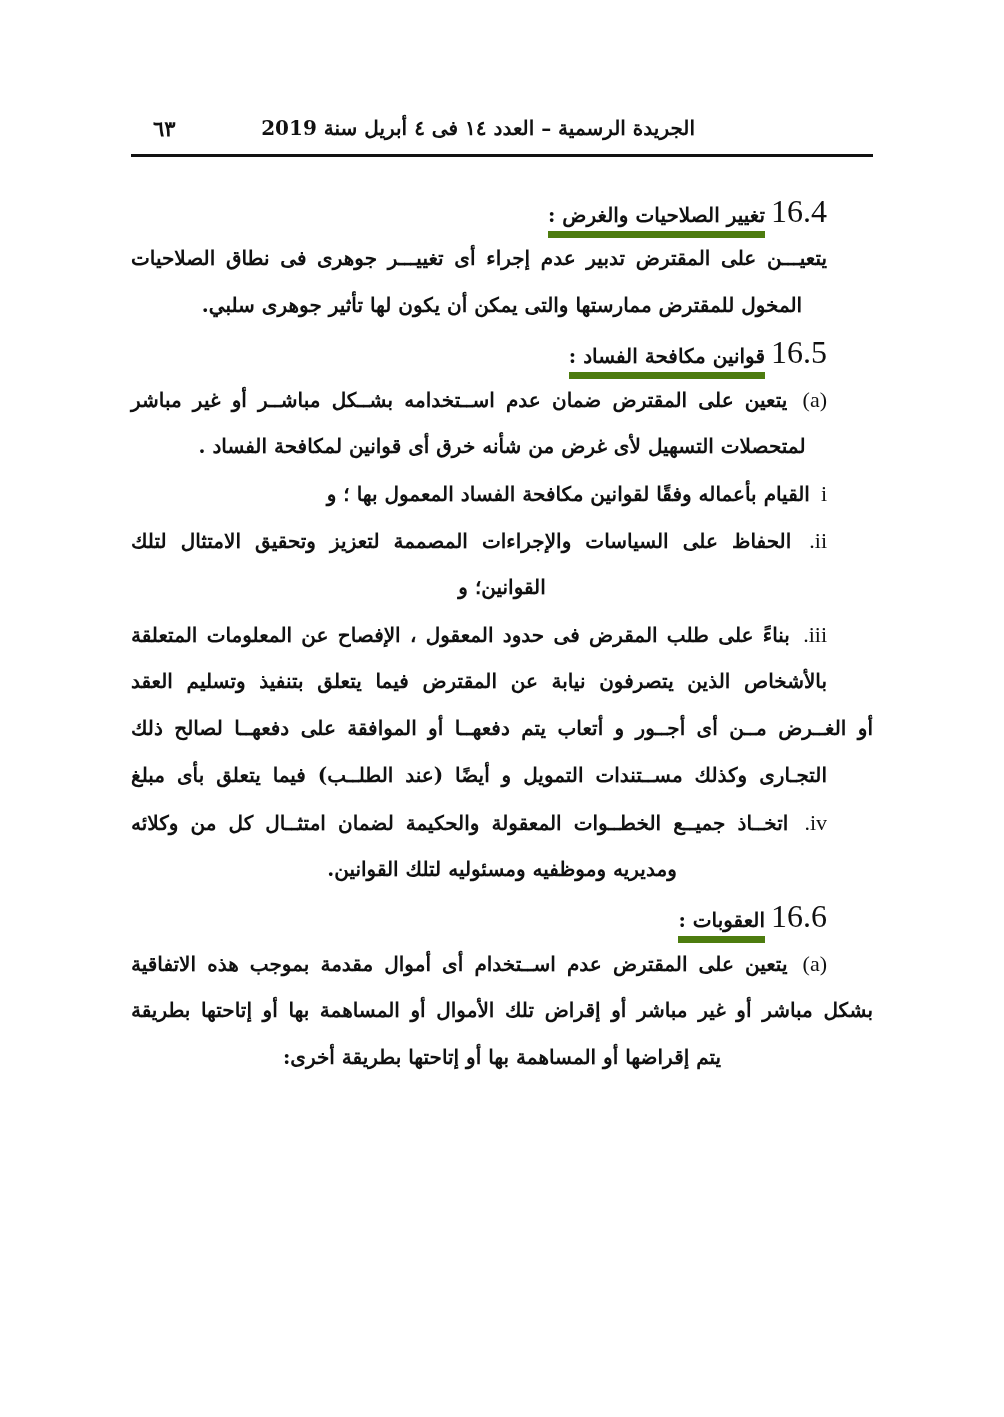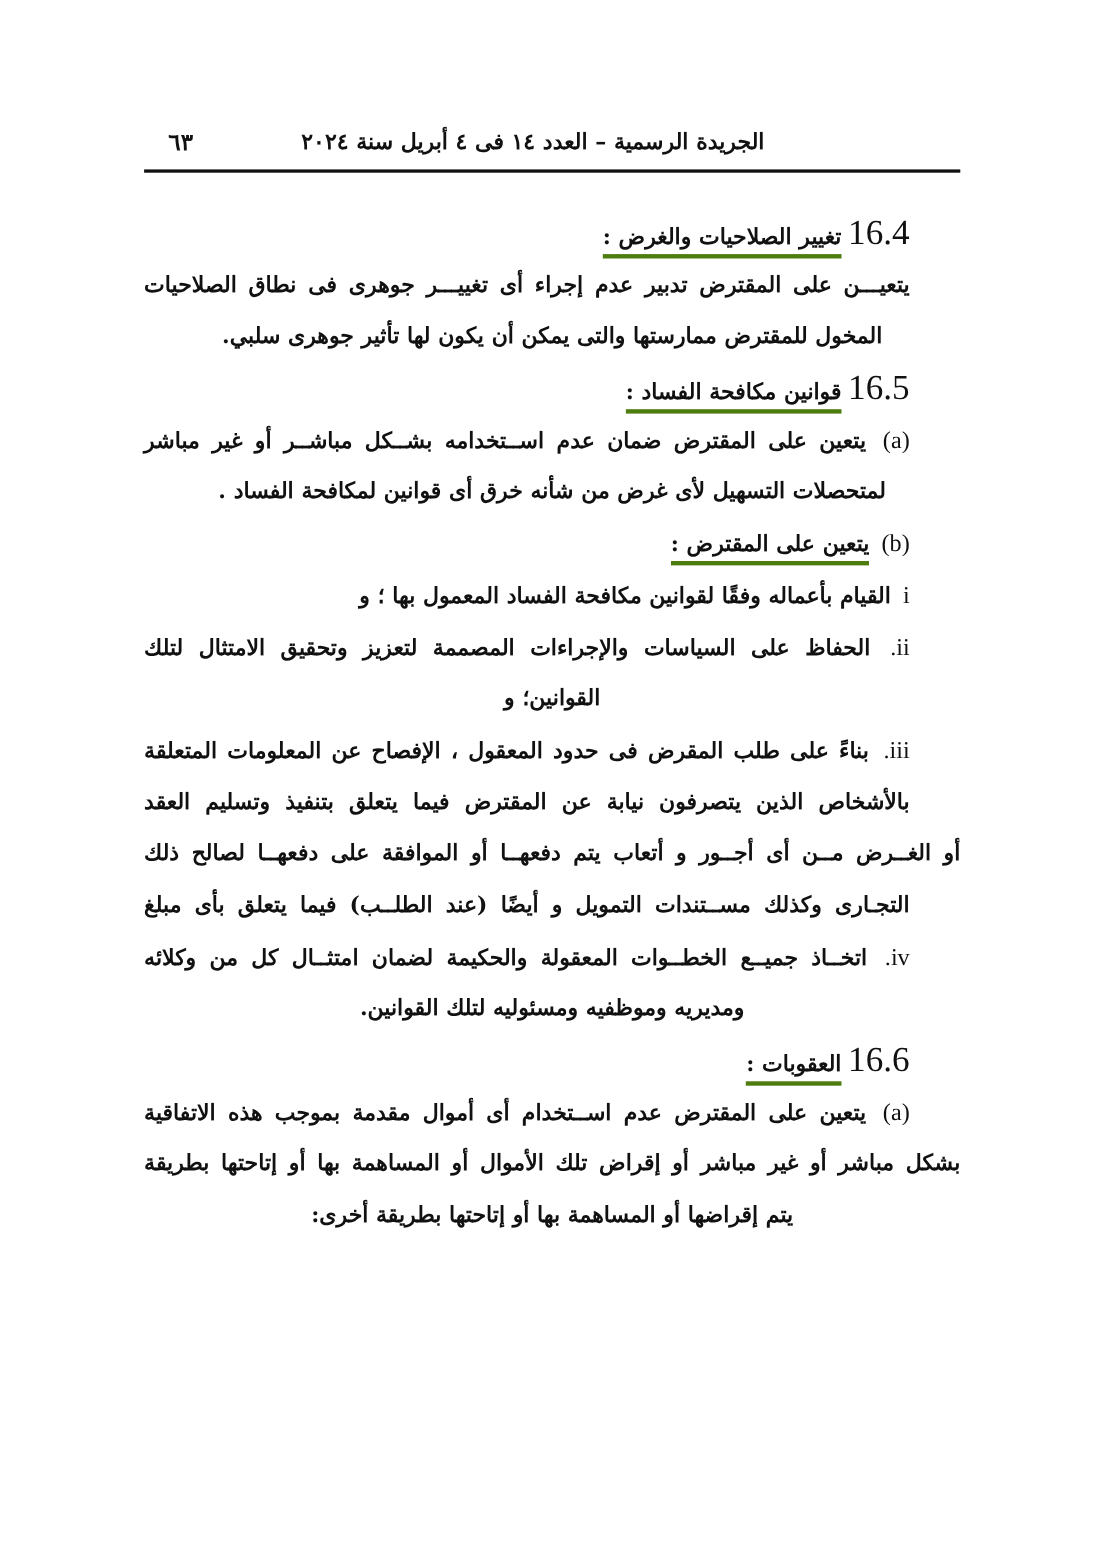--- a/index.html
+++ b/index.html
@@ -10,29 +10,29 @@
   .header-title { position: absolute; right: 178px; top: 4px; font-size: 20px; font-weight: bold; white-space: nowrap; }
   .page-number { position: absolute; left: 22px; top: 4px; font-size: 21px; font-weight: bold; }
   .header-rule { position: absolute; top: 154px; left: 0; right: 0; height: 3px; background: #111; }
   .content { position: absolute; top: 188px; left: 0; right: 0; }
   .line { position: relative; height: 47px; line-height: 47px; font-size: 20px; font-weight: bold; white-space: nowrap; }
   .line.justify { text-align: justify; text-align-last: justify; white-space: normal; }
   .indent { padding-right: 46px; }
   .hanging { padding-right: 0; text-align: center; }
   .heading { font-weight: bold; }
   .heading .num { font-family: "Liberation Serif", serif; font-weight: normal; font-size: 32px; margin-left: 6px; }
-  .heading .htext { border-bottom: 4px solid #4d7c0f; padding-bottom: 4px; }
+  .heading .htext { border-bottom: 7px solid #4d7c0f; padding-bottom: 4px; }
   .marker { font-family: "Liberation Serif", serif; font-weight: normal; font-size: 22px; margin-left: 4px; }
 </style>
 </head>
 <body>
 
 <div class="page">
   <div class="header">
-    <span class="header-title">الجريدة الرسمية – العدد ١٤ فى ٤ أبريل سنة ٢٠٢٤</span>
+    <span class="header-title">الجريدة الرسمية – العدد ١٤ فى ٤ أبريل سنة 2019</span>
     <span class="page-number">٦٣</span>
   </div>
   <div class="header-rule"></div>
 
   <div class="content">
 
     <div class="line indent heading">
       <span class="num">16.4</span><span class="htext">تغيير الصلاحيات والغرض :</span>
     </div>
     <div class="line justify indent">يتعيـــن على المقترض تدبير عدم إجراء  أى تغييـــر جوهرى فى نطاق الصلاحيات</div>
@@ -40,24 +40,20 @@
 
     <div class="line indent heading">
       <span class="num">16.5</span><span class="htext">قوانين مكافحة الفساد :</span>
     </div>
     <div class="line justify indent">
       <span class="marker">(a)</span>
       <span>يتعين على المقترض ضمان عدم اســتخدامه بشــكل مباشــر  أو غير مباشر</span>
     </div>
     <div class="line hanging">لمتحصلات التسهيل لأى غرض من شأنه خرق أى قوانين لمكافحة الفساد .</div>
 
-    <div class="line indent heading">
-      <span class="marker">(b)</span>
-      <span class="htext">يتعين على المقترض :</span>
-    </div>
 
     <div class="line indent">
       <span class="marker">i</span>
       <span>القيام بأعماله وفقًا لقوانين مكافحة الفساد المعمول بها ؛ و</span>
     </div>
 
     <div class="line justify indent">
       <span class="marker">ii.</span>
       <span>الحفاظ على السياسات والإجراءات المصممة لتعزيز وتحقيق الامتثال لتلك</span>
     </div>

